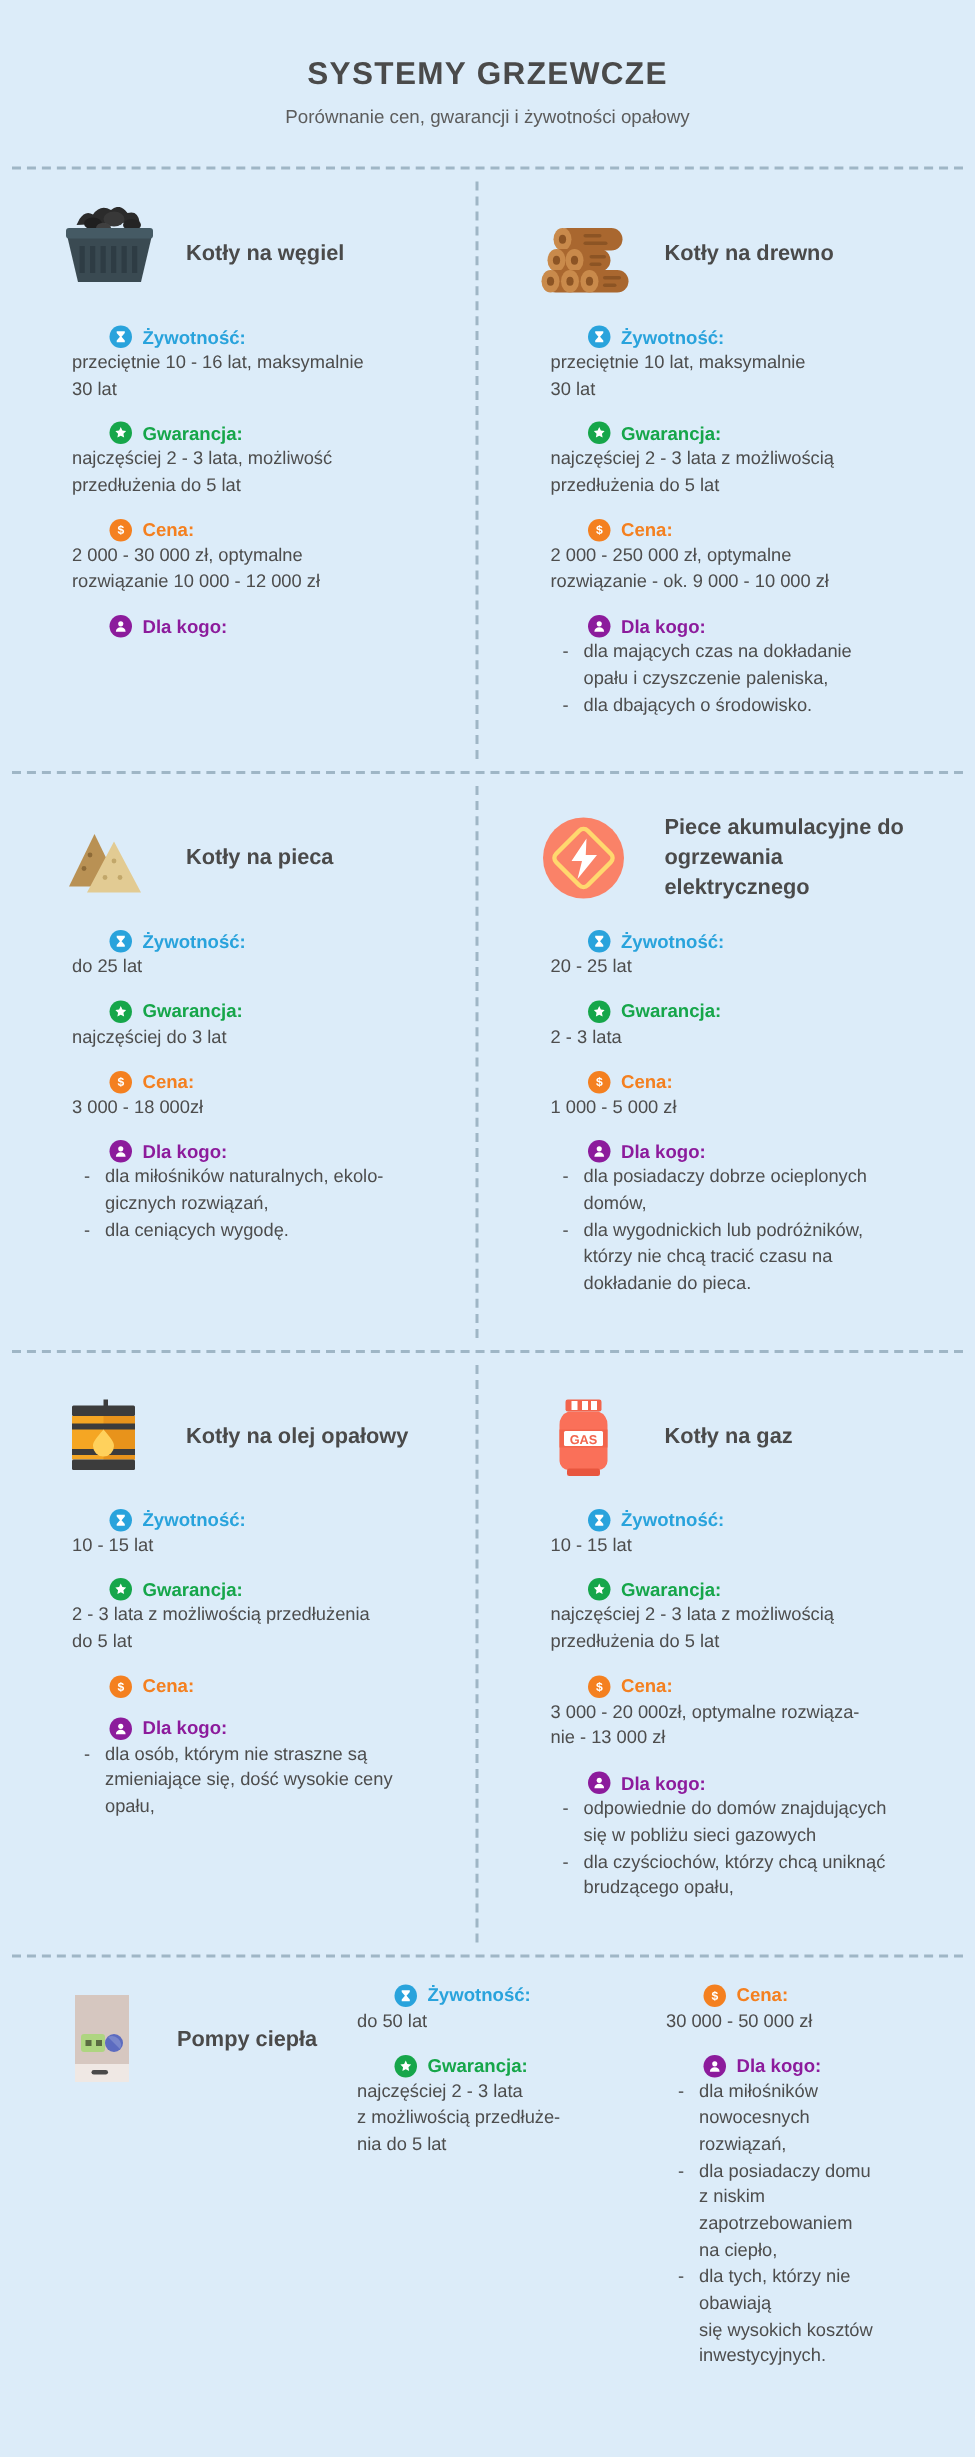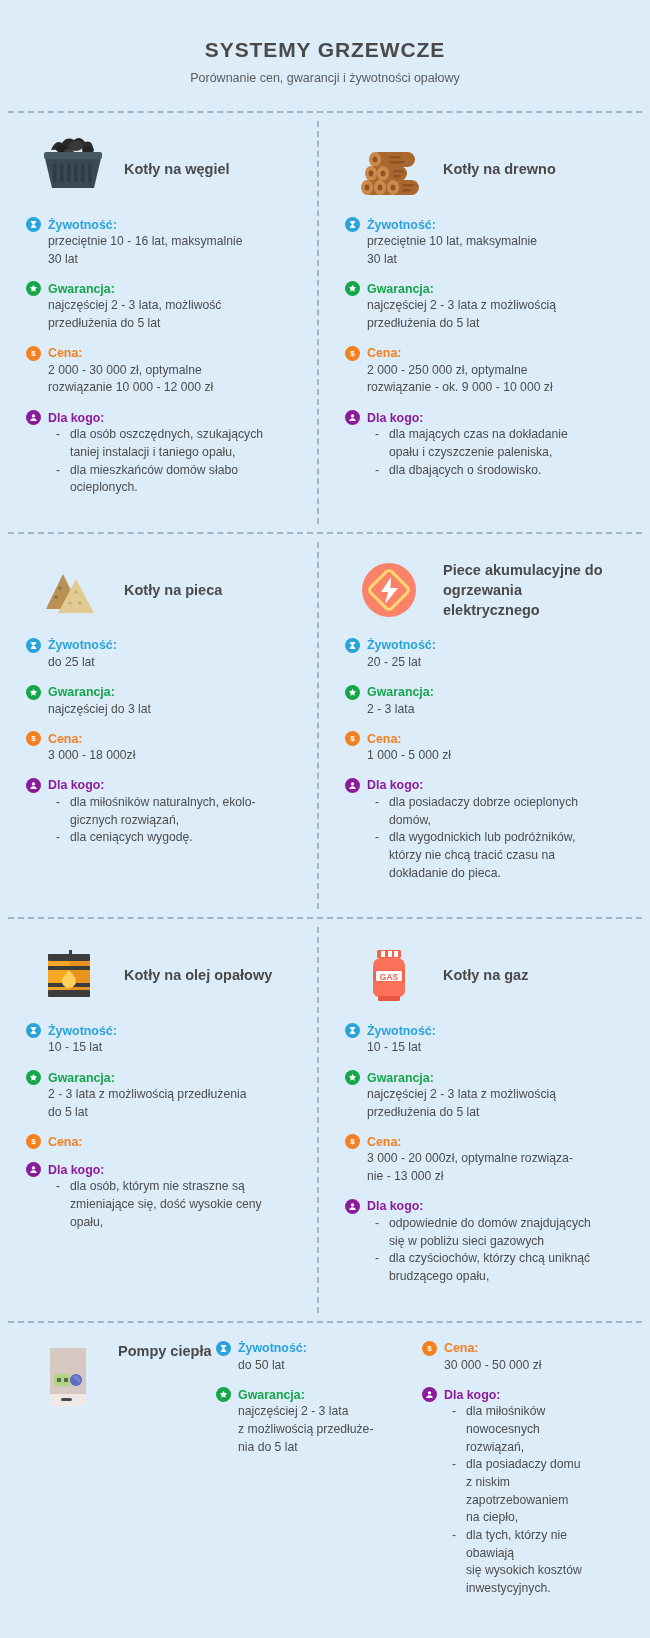--- a/index.html
+++ b/index.html
@@ -79,20 +79,21 @@
     justify-content: center;
   }
 
   
   .spec { margin-bottom: 13px; }
   .spec-head {
     display: flex;
     align-items: center;
     gap: 7px;
     margin-bottom: 1px;
+    margin-left: 47px;
   }
   .badge {
     width: 15px; height: 15px;
     flex: 0 0 15px;
     border-radius: 50%;
     display: flex;
     align-items: center;
     justify-content: center;
     color: #fff;
   }
@@ -141,21 +142,21 @@
   }
   .card.full .cols .col { width: 50%; padding-right: 14px; }
   .card.full .headside {
     display: flex;
     align-items: flex-start;
   }
   .card.full .headside .card-head {
     width: 190px;
     flex: 0 0 190px;
     min-height: 0;
-    align-items: flex-start;
+    align-items: center;
     margin-bottom: 0;
     padding-left: 4px;
   }
 </style>
 </head>
 <body>
 
 <div class="header">
   <h1>SYSTEMY GRZEWCZE</h1>
   <div class="subtitle">Porównanie cen, gwarancji i żywotności opałowy</div>
@@ -231,26 +232,20 @@
     <div class="spec">
       <div class="spec-head">
         <span class="badge purple">
           <svg width="9" height="9" viewBox="0 0 10 10">
               <circle cx="5" cy="3.2" r="1.9" fill="#fff"></circle>
               <path d="M1.4 9c0-2 1.6-3.2 3.6-3.2S8.6 7 8.6 9z" fill="#fff"></path>
             </svg>
         </span>
         <span class="spec-label lbl-purple">Dla kogo:</span>
       </div>
-      <ul class="bullets">
-          <li>dla osób oszczędnych, szukających
-taniej instalacji i taniego opału,</li>
-          <li>dla mieszkańców domów słabo
-ocieplonych.</li>
-        </ul>
     </div>
   </div>
 
   <div class="vrule"></div>
 
   <div class="card">
     <div class="card-head">
       <div class="icon-wrap">
         <svg width="74" height="62" viewBox="0 0 74 62">
           <g>

